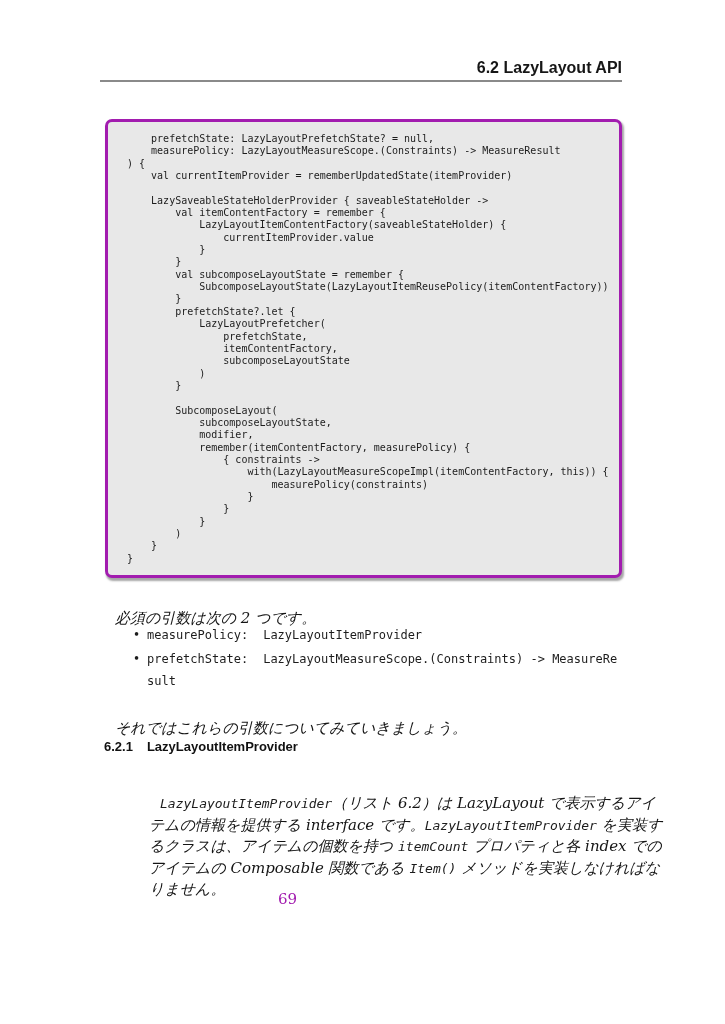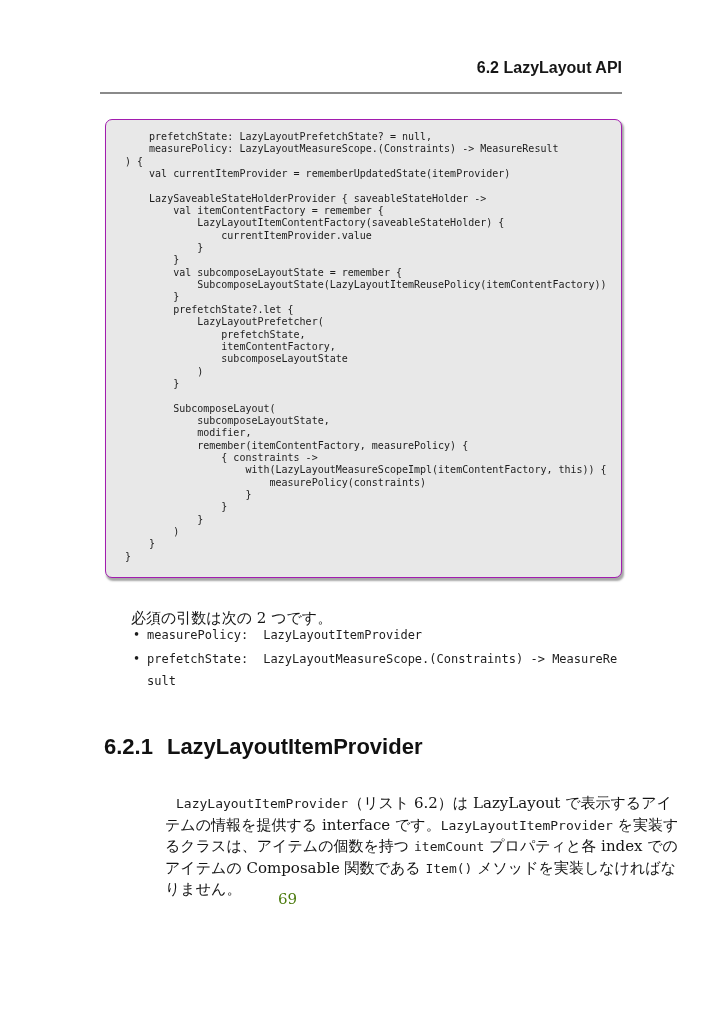--- a/index.html
+++ b/index.html
@@ -19,54 +19,55 @@
     left: 100px;
     top: 58px;
     width: 522px;
     text-align: right;
     font-family: "Liberation Sans", sans-serif;
     font-weight: bold;
     font-size: 16px;
     line-height: 20px;
     color: #161616;
     border-bottom: 2px solid #8a8a8a;
-    padding-bottom: 14px;
+    padding-bottom: 2px;
   }
 
   
   .code-box {
     position: absolute;
     left: 105px;
     top: 119px;
     width: 517px;
     height: 459px;
     box-sizing: border-box;
     background: #e8e8e8;
-    border: 1px solid #a21caf;
+    border: 3px solid #a21caf;
     border-radius: 7px;
     box-shadow: 1.5px 2.5px 2px rgba(0,0,0,0.35);
     padding: 11px 6px 0 19px;
     overflow: hidden;
   }
   .code-box pre {
     margin: 0;
     font-family: "DejaVu Sans Mono", monospace;
     font-size: 10px;
     line-height: 12.35px;
     color: #1c1c1c;
     white-space: pre;
   }
 
   .para {
     position: absolute;
-    left: 120px;
+    left: 104px;
     width: 518px;
     font-size: 15px;
     line-height: 21px;
     color: #141414;
+    font-style: italic;
   }
   .indent { text-indent: 11px; }
 
   .intro-para { top: 593px; }
   .transition-para { top: 703px; }
 
   
   .bullet-list {
     position: absolute;
     left: 105px;
@@ -95,21 +96,21 @@
   .bullet-list li .arg-type { margin-left: 15px; }
 
   
   .section-heading {
     position: absolute;
     left: 104px;
     top: 735px;
     width: 518px;
     font-family: "Liberation Sans", sans-serif;
     font-weight: bold;
-    font-size: 22px;
+    font-size: 13px;
     line-height: 24px;
     color: #111111;
     margin: 0;
   }
   .section-heading .sec-num { margin-right: 14px; }
 
   
   .body-para {
     top: 778px;
     line-height: 21.5px;
@@ -121,21 +122,21 @@
     color: #1c1c1c;
   }
 
   .page-number {
     position: absolute;
     left: 0;
     top: 890px;
     width: 575px;
     text-align: center;
     font-size: 15px;
-    color: #4d7c0f;
+    color: #a21caf;
   }
 </style>
 </head>
 <body>
 
 <div class="page">
 
   <div class="running-header">6.2 LazyLayout API</div>
 
   <div class="code-box">
@@ -176,20 +177,21 @@
 }</pre>
   </div>
 
   <p class="para indent intro-para">必須の引数は次の 2 つです。</p>
 
   <ul class="bullet-list">
       <li><span class="bullet-dot">•</span><span class="arg-name">measurePolicy:</span><span class="arg-type">LazyLayoutItemProvider</span></li>
       <li><span class="bullet-dot">•</span><span class="arg-name">prefetchState:</span><span class="arg-type">LazyLayoutMeasureScope.(Constraints) -&gt; MeasureResult</span></li>
     </ul>
 
+  <p class="para indent transition-para">それではこれらの引数についてみていきましょう。</p>
 
   <h2 class="section-heading">
     <span class="sec-num">6.2.1</span><span>LazyLayoutItemProvider</span>
   </h2>
 
   <p class="para indent body-para"><span class="code-inline">LazyLayoutItemProvider</span><span class="prose-inline">（リスト 6.2）は LazyLayout で表示するアイテムの情報を提供する interface です。</span><span class="code-inline">LazyLayoutItemProvider</span><span class="prose-inline"> を実装するクラスは、アイテムの個数を持つ </span><span class="code-inline">itemCount</span><span class="prose-inline"> プロパティと各 index でのアイテムの Composable 関数である </span><span class="code-inline">Item()</span><span class="prose-inline"> メソッドを実装しなければなりません。</span></p>
 
   <div class="page-number">69</div>
 
 </div>

